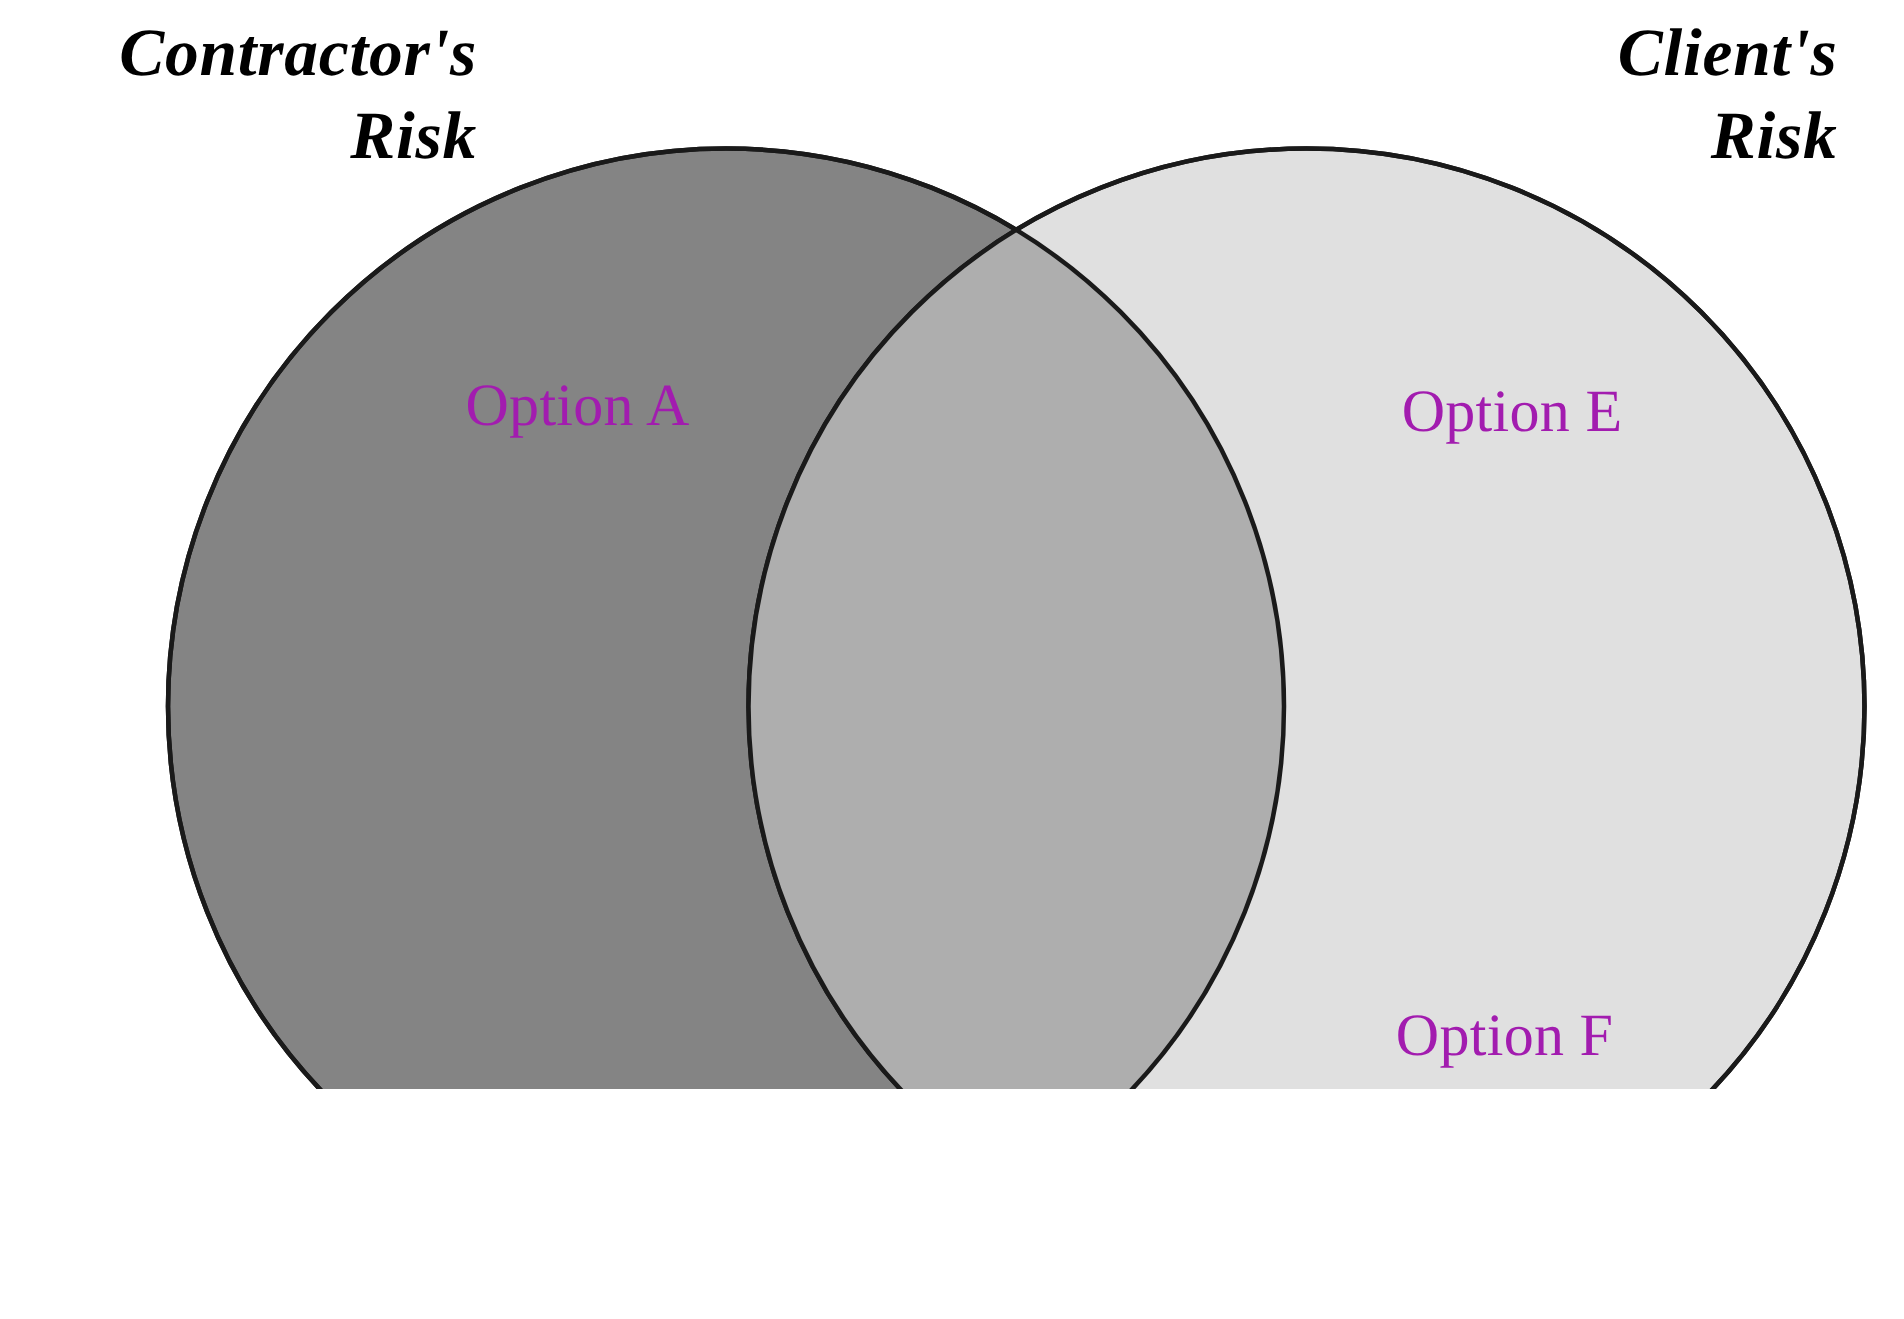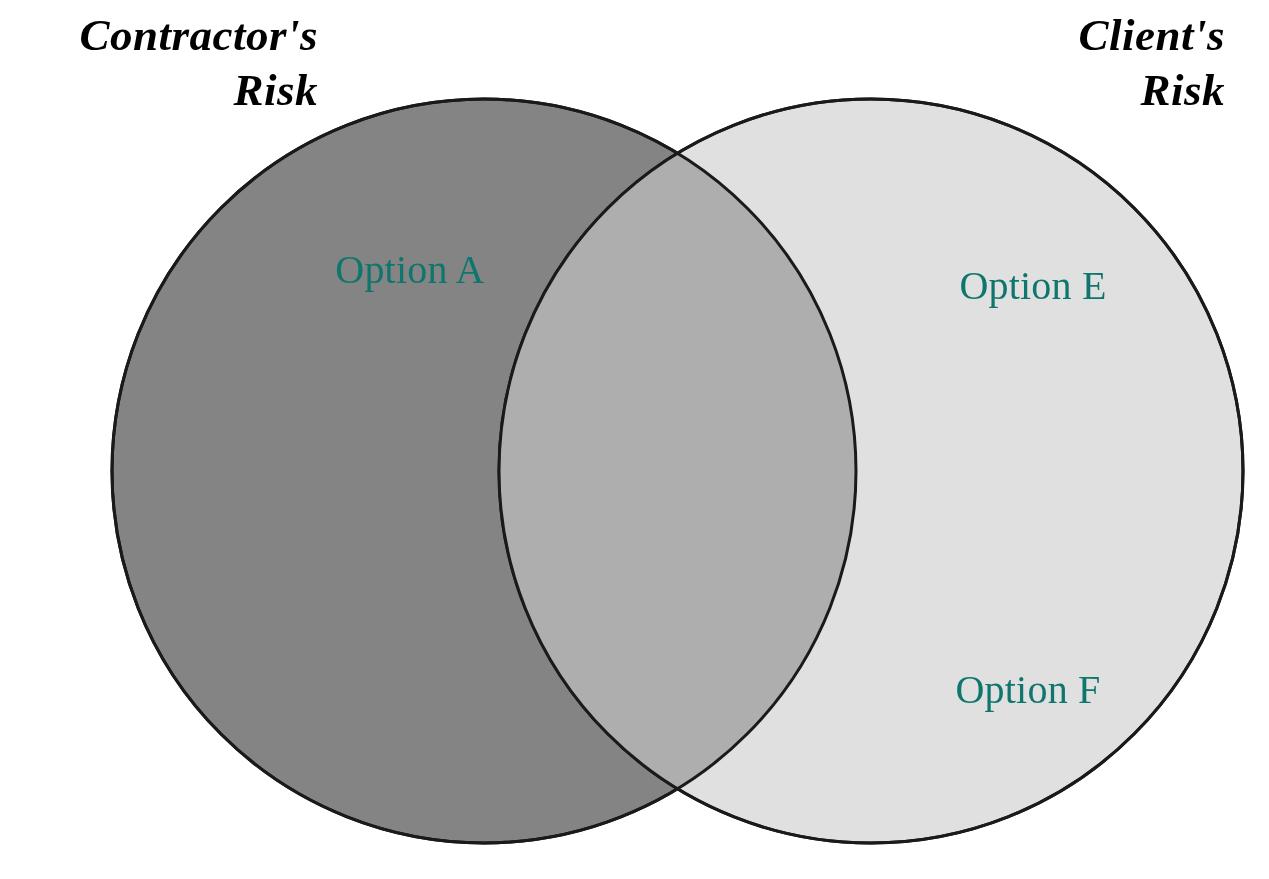--- a/index.html
+++ b/index.html
@@ -7,21 +7,21 @@
     margin: 0;
     padding: 0;
     background: #ffffff;
   }
   body {
     font-family: "Liberation Serif", "DejaVu Serif", serif;
   }
   #stage {
     position: relative;
     width: 1269px;
-    height: 879px;
+    height: 726px;
     background: #ffffff;
     overflow: hidden;
   }
   #venn-svg {
     position: absolute;
     left: 0;
     top: 0;
     width: 1269px;
     height: 879px;
     display: block;
@@ -45,26 +45,25 @@
   #heading-right {
     left: 1010px;
     top: 8px;
     width: 215px;
     text-align: right;
   }
   .region-label {
     position: absolute;
     font-size: 40px;
     line-height: 1;
-    color: #0f766e;
+    color: #a21caf;
     text-align: left;
     white-space: nowrap;
     transform: translate(-50%, -50%);
     letter-spacing: 0.2px;
-    margin-left: 25px;
   }
 </style>
 </head>
 <body>
 
 <div id="stage">
 
   <svg id="venn-svg" viewBox="0 0 1269 879" aria-hidden="true">
     <defs>
       <clipPath id="clip-left-circle">
@@ -89,17 +88,17 @@
 Risk</div>
 
   <div class="heading" id="heading-right">Client's
 Risk</div>
 
   <div class="region-label" style="left:385px; top:270px;">Option A</div>
 
 
 
 
-  <div class="region-label" style="left:1008px; top:286px;">Option E</div>
+  <div class="region-label" style="left:1008px; top:274px;">Option E</div>
 
   <div class="region-label" style="left:1003px; top:690px;">Option F</div>
 
 </div>
 
 </body></html>

